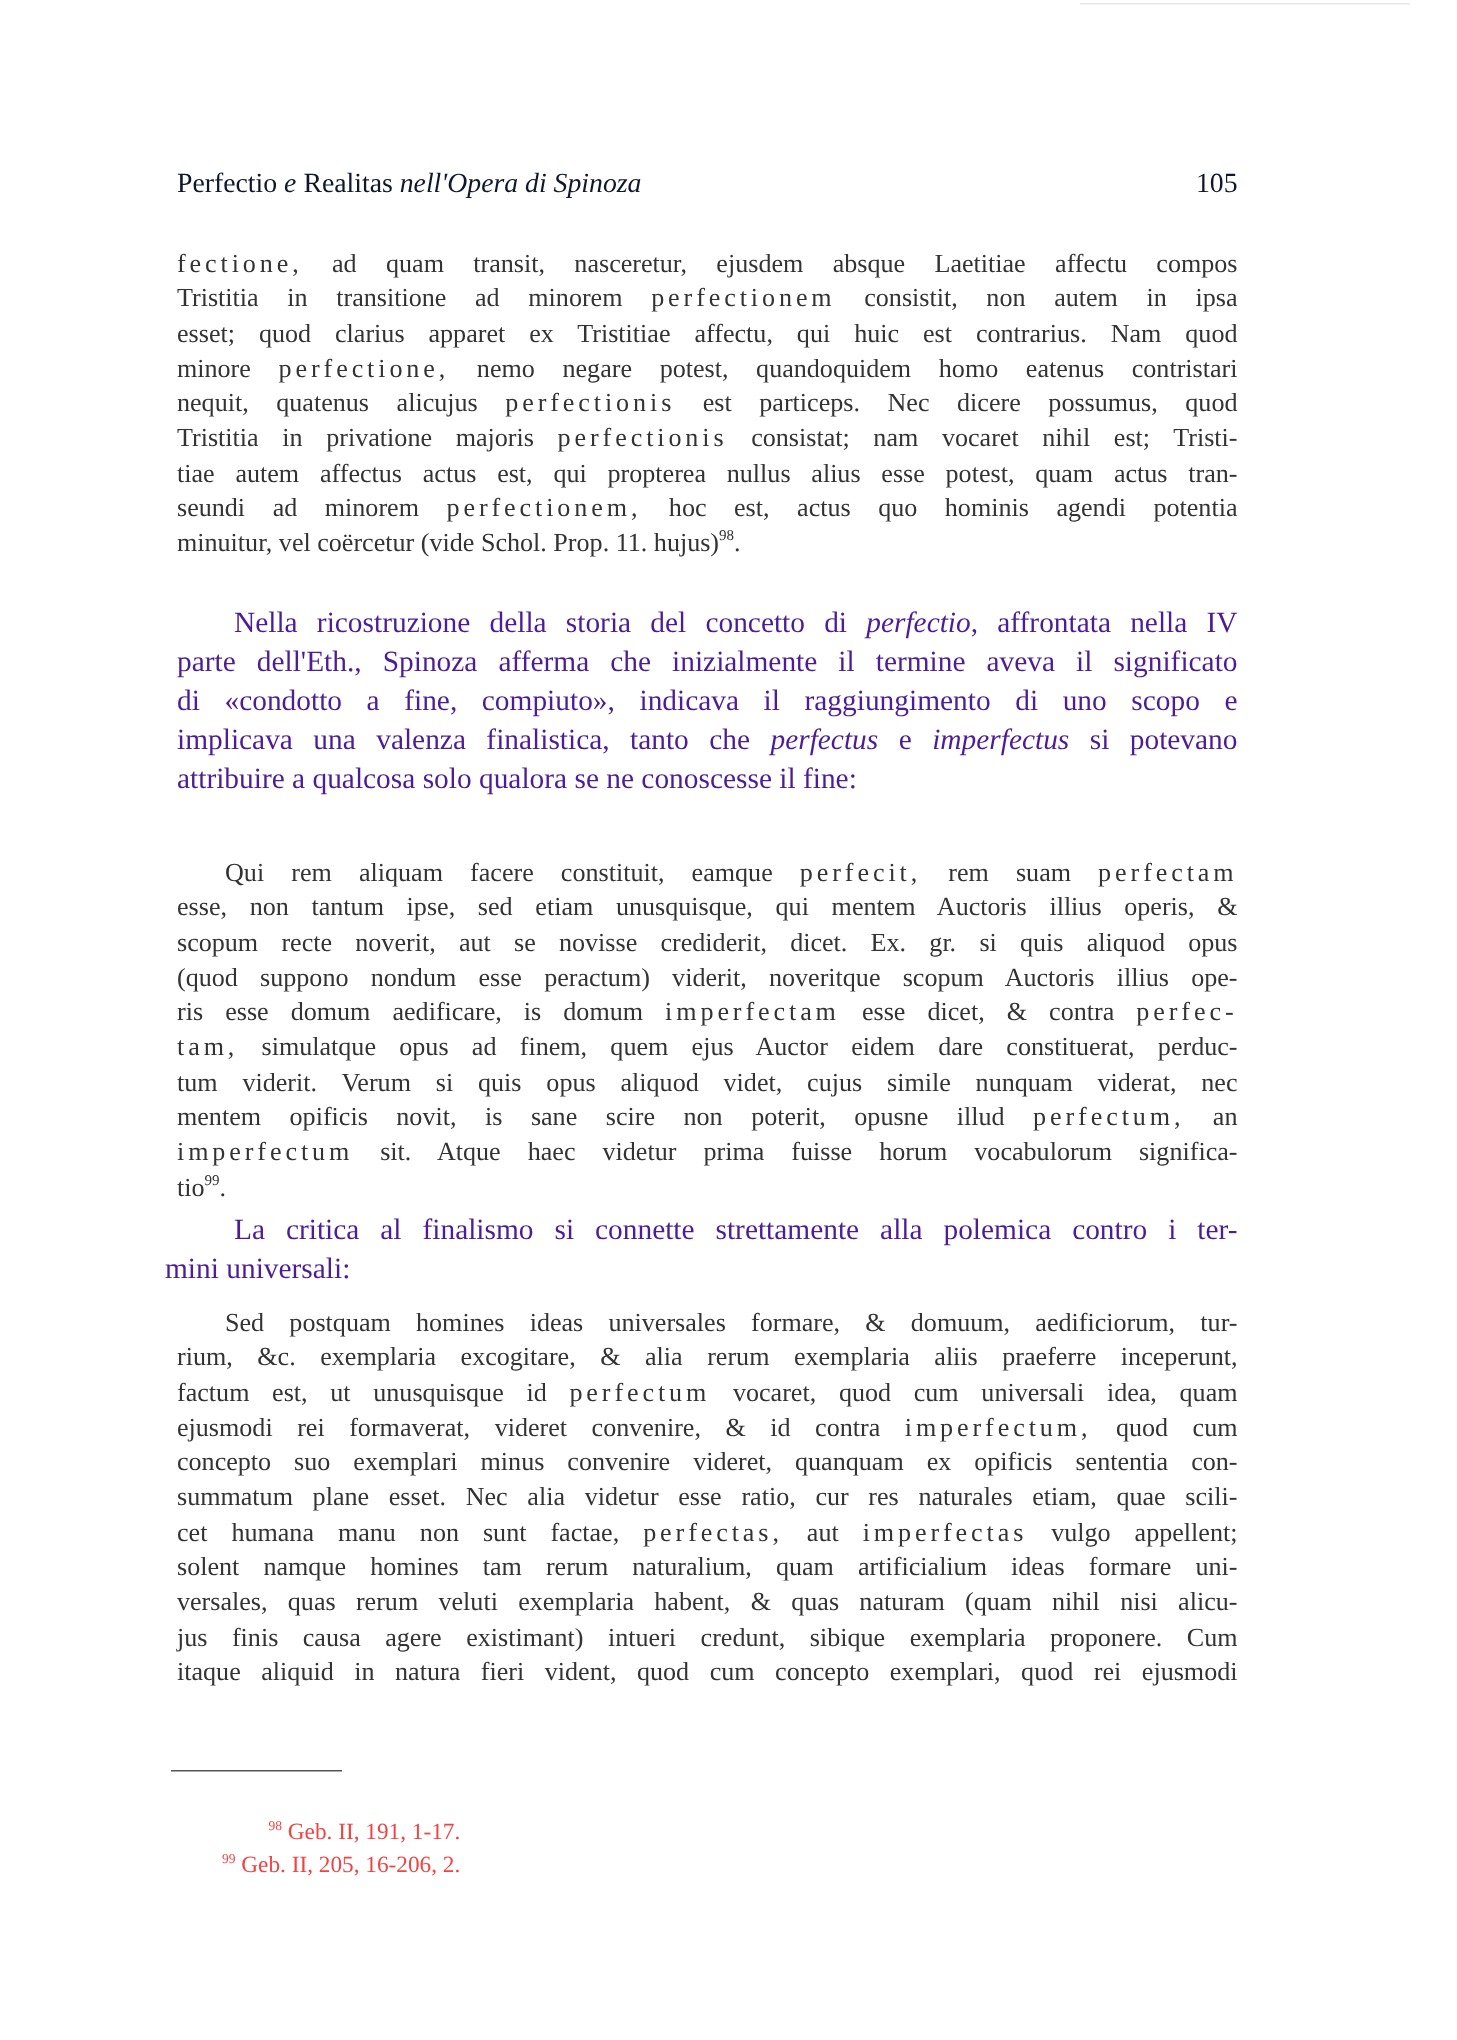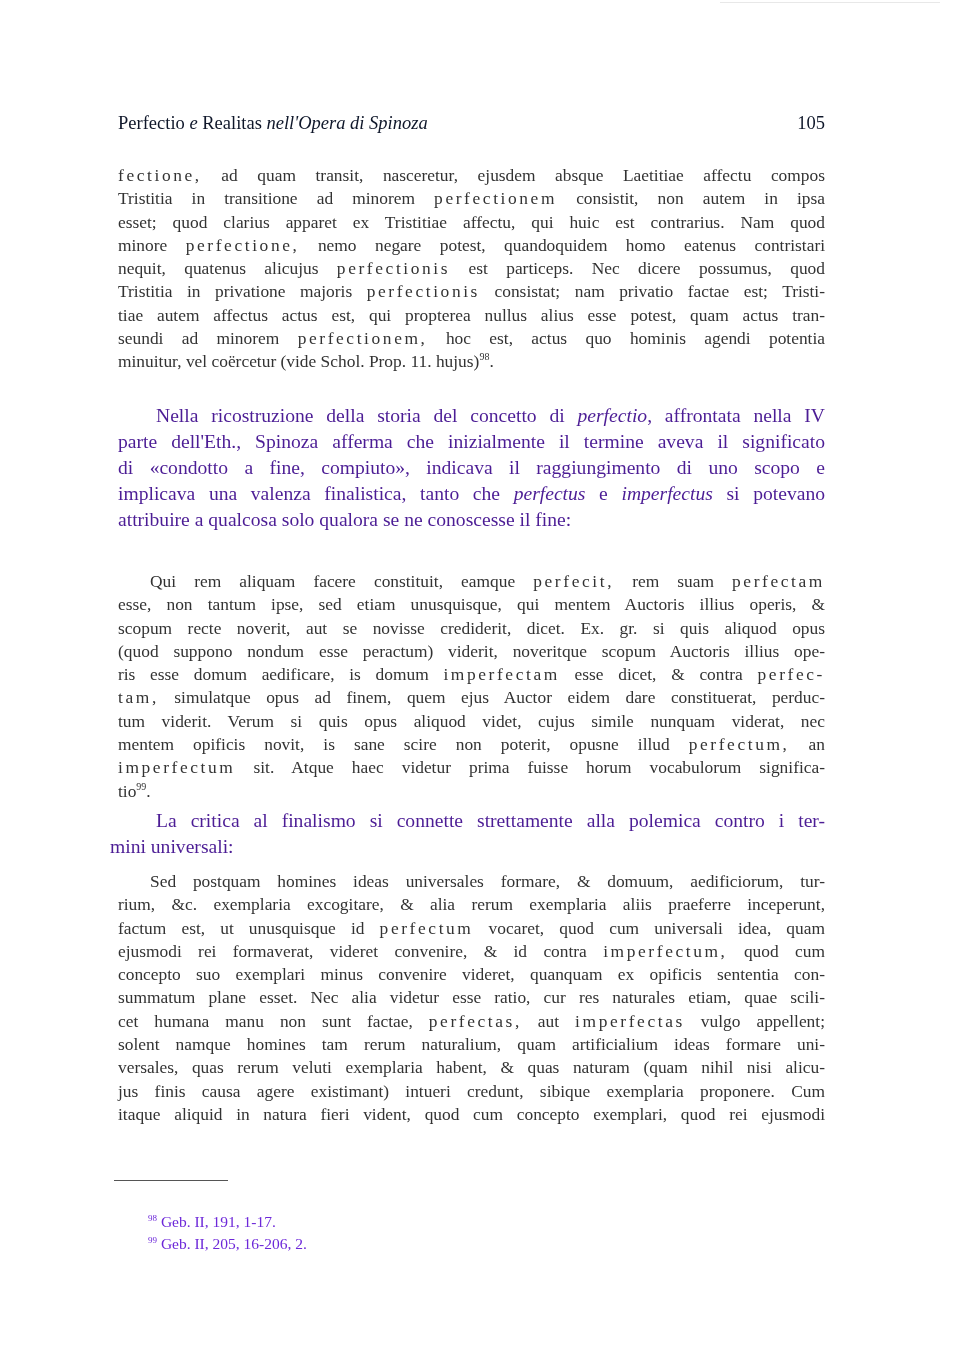--- a/index.html
+++ b/index.html
@@ -72,21 +72,22 @@
       width: 114px;
       height: 1px;
       background: #555;
     }
     .footnotes {
       position: absolute;
       left: 148px;
       top: 1211px;
       font-size: 15.5px;
       line-height: 22px;
-      color: #6d28d9;
+      color: #ef4444;
+      text-align: right;
     }
     .footnotes .fn { display: block; white-space: nowrap; }
     .footnotes sup { font-size: 9px; vertical-align: 6px; }
     .top-artifact {
       position: absolute;
       top: 2px;
       left: 720px;
       width: 220px;
       height: 1px;
       background: #e8e8e8;
@@ -103,21 +104,21 @@
     <span class="title"><span>Perfectio </span><i>e</i><span> Realitas </span><i>nell'Opera di Spinoza</i></span>
     <span class="pageno">105</span>
   </div>
 
   <div class="quote" id="q1" style="top:164px;">
       <span class="line"><span class="sp">fectione,</span><span> ad quam transit, nasceretur, ejusdem absque Laetitiae affectu compos</span></span>
       <span class="line"><span>Tristitia in transitione ad minorem </span><span class="sp">perfectionem</span><span> consistit, non autem in ipsa</span></span>
       <span class="line"><span>esset; quod clarius apparet ex Tristitiae affectu, qui huic est contrarius. Nam quod</span></span>
       <span class="line"><span>minore </span><span class="sp">perfectione,</span><span> nemo negare potest, quandoquidem homo eatenus contristari</span></span>
       <span class="line"><span>nequit, quatenus alicujus </span><span class="sp">perfectionis</span><span> est particeps. Nec dicere possumus, quod</span></span>
-      <span class="line"><span>Tristitia in privatione majoris </span><span class="sp">perfectionis</span><span> consistat; nam privatio factae est; Tristi-</span></span>
+      <span class="line"><span>Tristitia in privatione majoris </span><span class="sp">perfectionis</span><span> consistat; nam vocaret nihil est; Tristi-</span></span>
       <span class="line"><span>tiae autem affectus actus est, qui propterea nullus alius esse potest, quam actus tran-</span></span>
       <span class="line"><span>seundi ad minorem </span><span class="sp">perfectionem,</span><span> hoc est, actus quo hominis agendi potentia</span></span>
       <span class="line last"><span>minuitur, vel coërcetur (vide Schol. Prop. 11. hujus)</span><sup>98</sup><span>.</span></span>
     </div>
 
   <div class="body-par" style="top:403px;">
     <span class="line" style="text-indent:38px;"><span>Nella ricostruzione della storia del concetto di </span><i>perfectio</i><span>, affrontata nella IV</span></span>
     <span class="line">parte dell'Eth., Spinoza afferma che inizialmente il termine aveva il significato</span>
     <span class="line">di «condotto a fine, compiuto», indicava il raggiungimento di uno scopo e</span>
     <span class="line"><span>implicava una valenza finalistica, tanto che </span><i>perfectus</i><span> e </span><i>imperfectus</i><span> si potevano</span></span>

